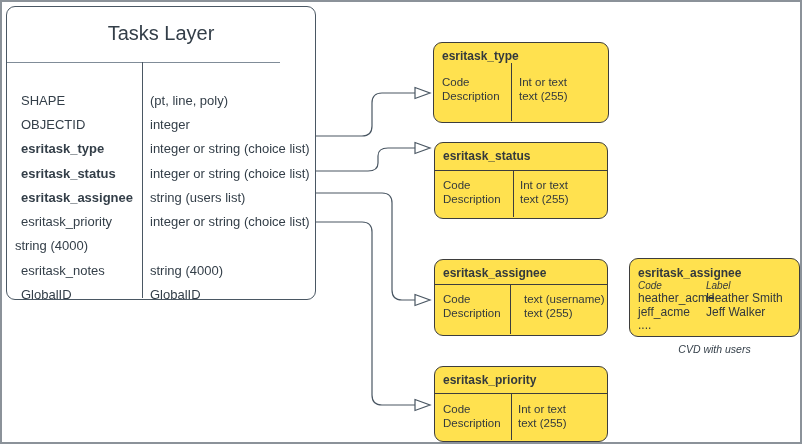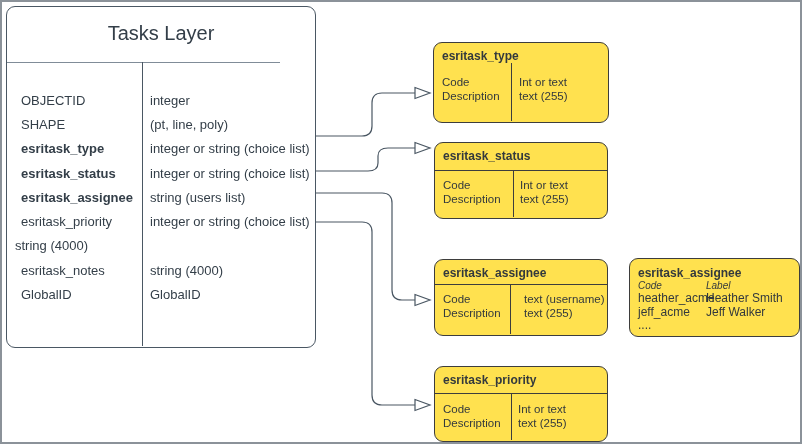--- a/index.html
+++ b/index.html
@@ -6,21 +6,21 @@
   body { background:#ffffff; font-family:"Liberation Sans", sans-serif; }
   .canvas {
     position:relative; width:802px; height:444px;
     background:#ffffff; border:2px solid #8B9299; overflow:hidden;
     color:#333E48;
   }
   .svg-layer { position:absolute; left:0; top:0; width:802px; height:444px; }
 
   
   .main-table {
-    position:absolute; left:4px; top:4px; width:310px; height:342px;
+    position:absolute; left:4px; top:4px; width:310px; height:294px;
     border:1px solid #4A5763; border-radius:9px; background:#ffffff;
   }
   .table-title {
     position:absolute; top:15px; left:0; width:100%;
     text-align:center; font-size:20px; color:#333E48;
   }
   .title-divider {
     position:absolute; top:55px; left:0; width:273px; height:1px;
     background:#808C98;
   }
@@ -103,26 +103,26 @@
       <polygon points="413,397.5 428,403 413,408.5"></polygon>
     </g>
   </svg>
 
   <div class="main-table">
     <div class="table-title">Tasks Layer</div>
     <div class="title-divider"></div>
     <div class="col-divider"></div>
     <div class="field-rows">
       <div class="field-row">
+        <span class="fname">SHAPE</span>
+        <span class="ftype">(pt, line, poly)</span>
+      </div>
+      <div class="field-row">
         <span class="fname">OBJECTID</span>
         <span class="ftype">integer</span>
-      </div>
-      <div class="field-row">
-        <span class="fname">SHAPE</span>
-        <span class="ftype">(pt, line, poly)</span>
       </div>
       <div class="field-row bold">
         <span class="fname">esritask_type</span>
         <span class="ftype">integer or string (choice list)</span>
       </div>
       <div class="field-row bold">
         <span class="fname">esritask_status</span>
         <span class="ftype">integer or string (choice list)</span>
       </div>
       <div class="field-row bold">
@@ -216,14 +216,15 @@
       <div class="cvd-row">
         <span class="cvd-col1">jeff_acme</span>
         <span>Jeff Walker</span>
       </div>
       <div class="cvd-row">
         <span class="cvd-col1">....</span>
         <span></span>
       </div>
     </div>
   </div>
+  <div class="cvd-caption">CVD with users</div>
 
 </div>
 
 </body></html>

